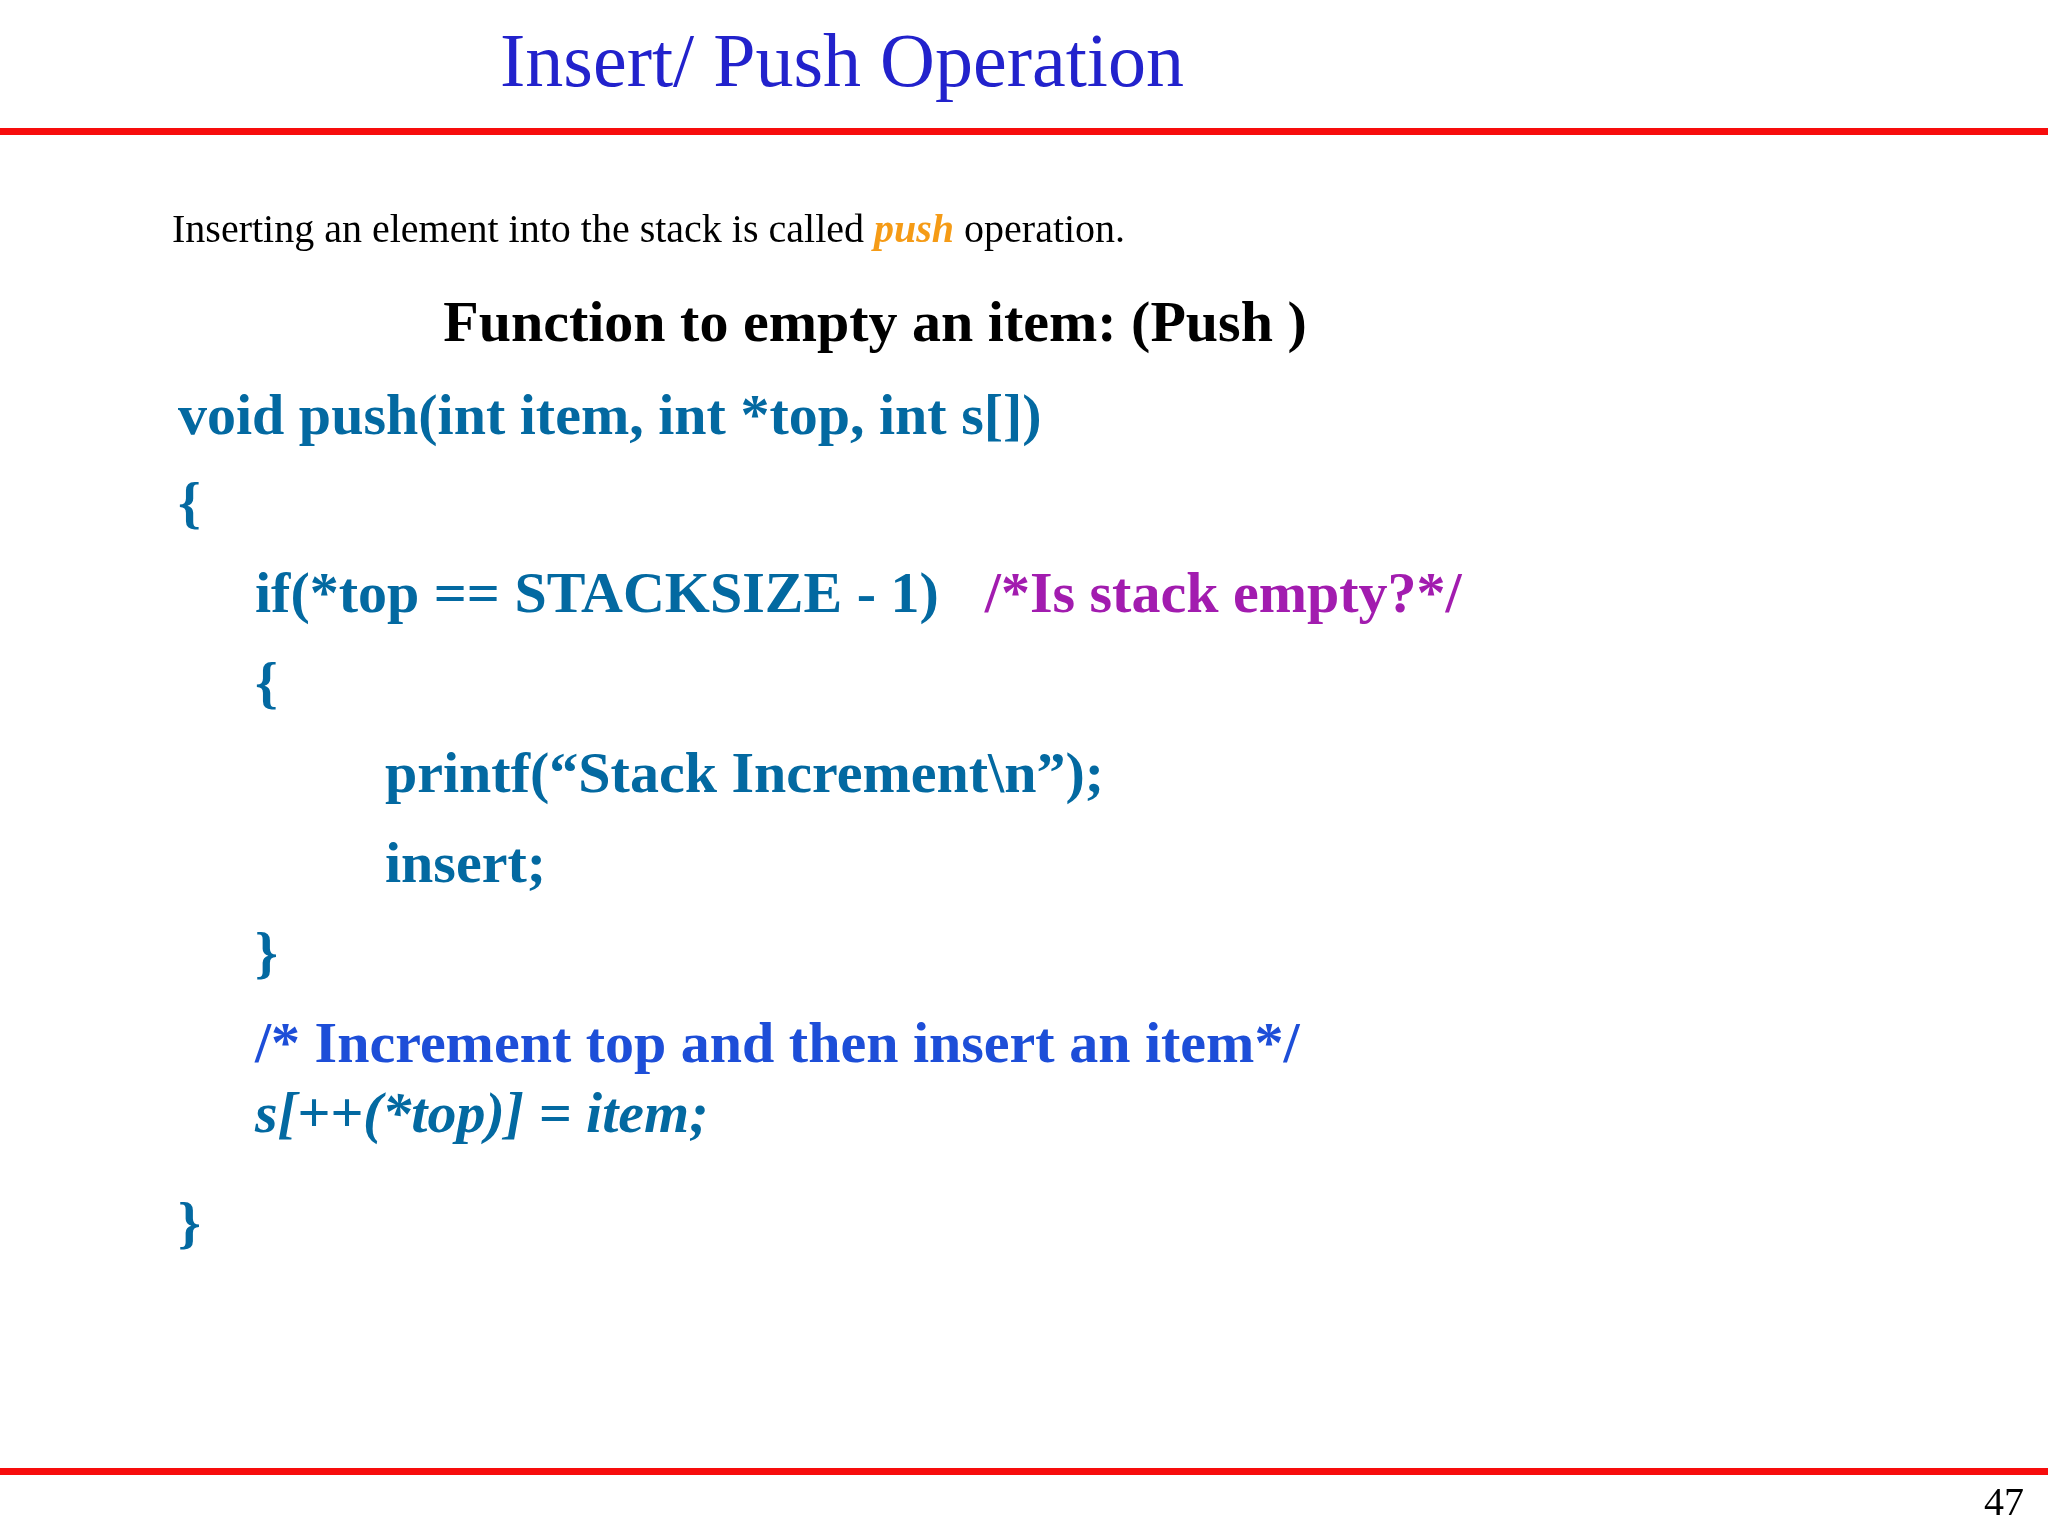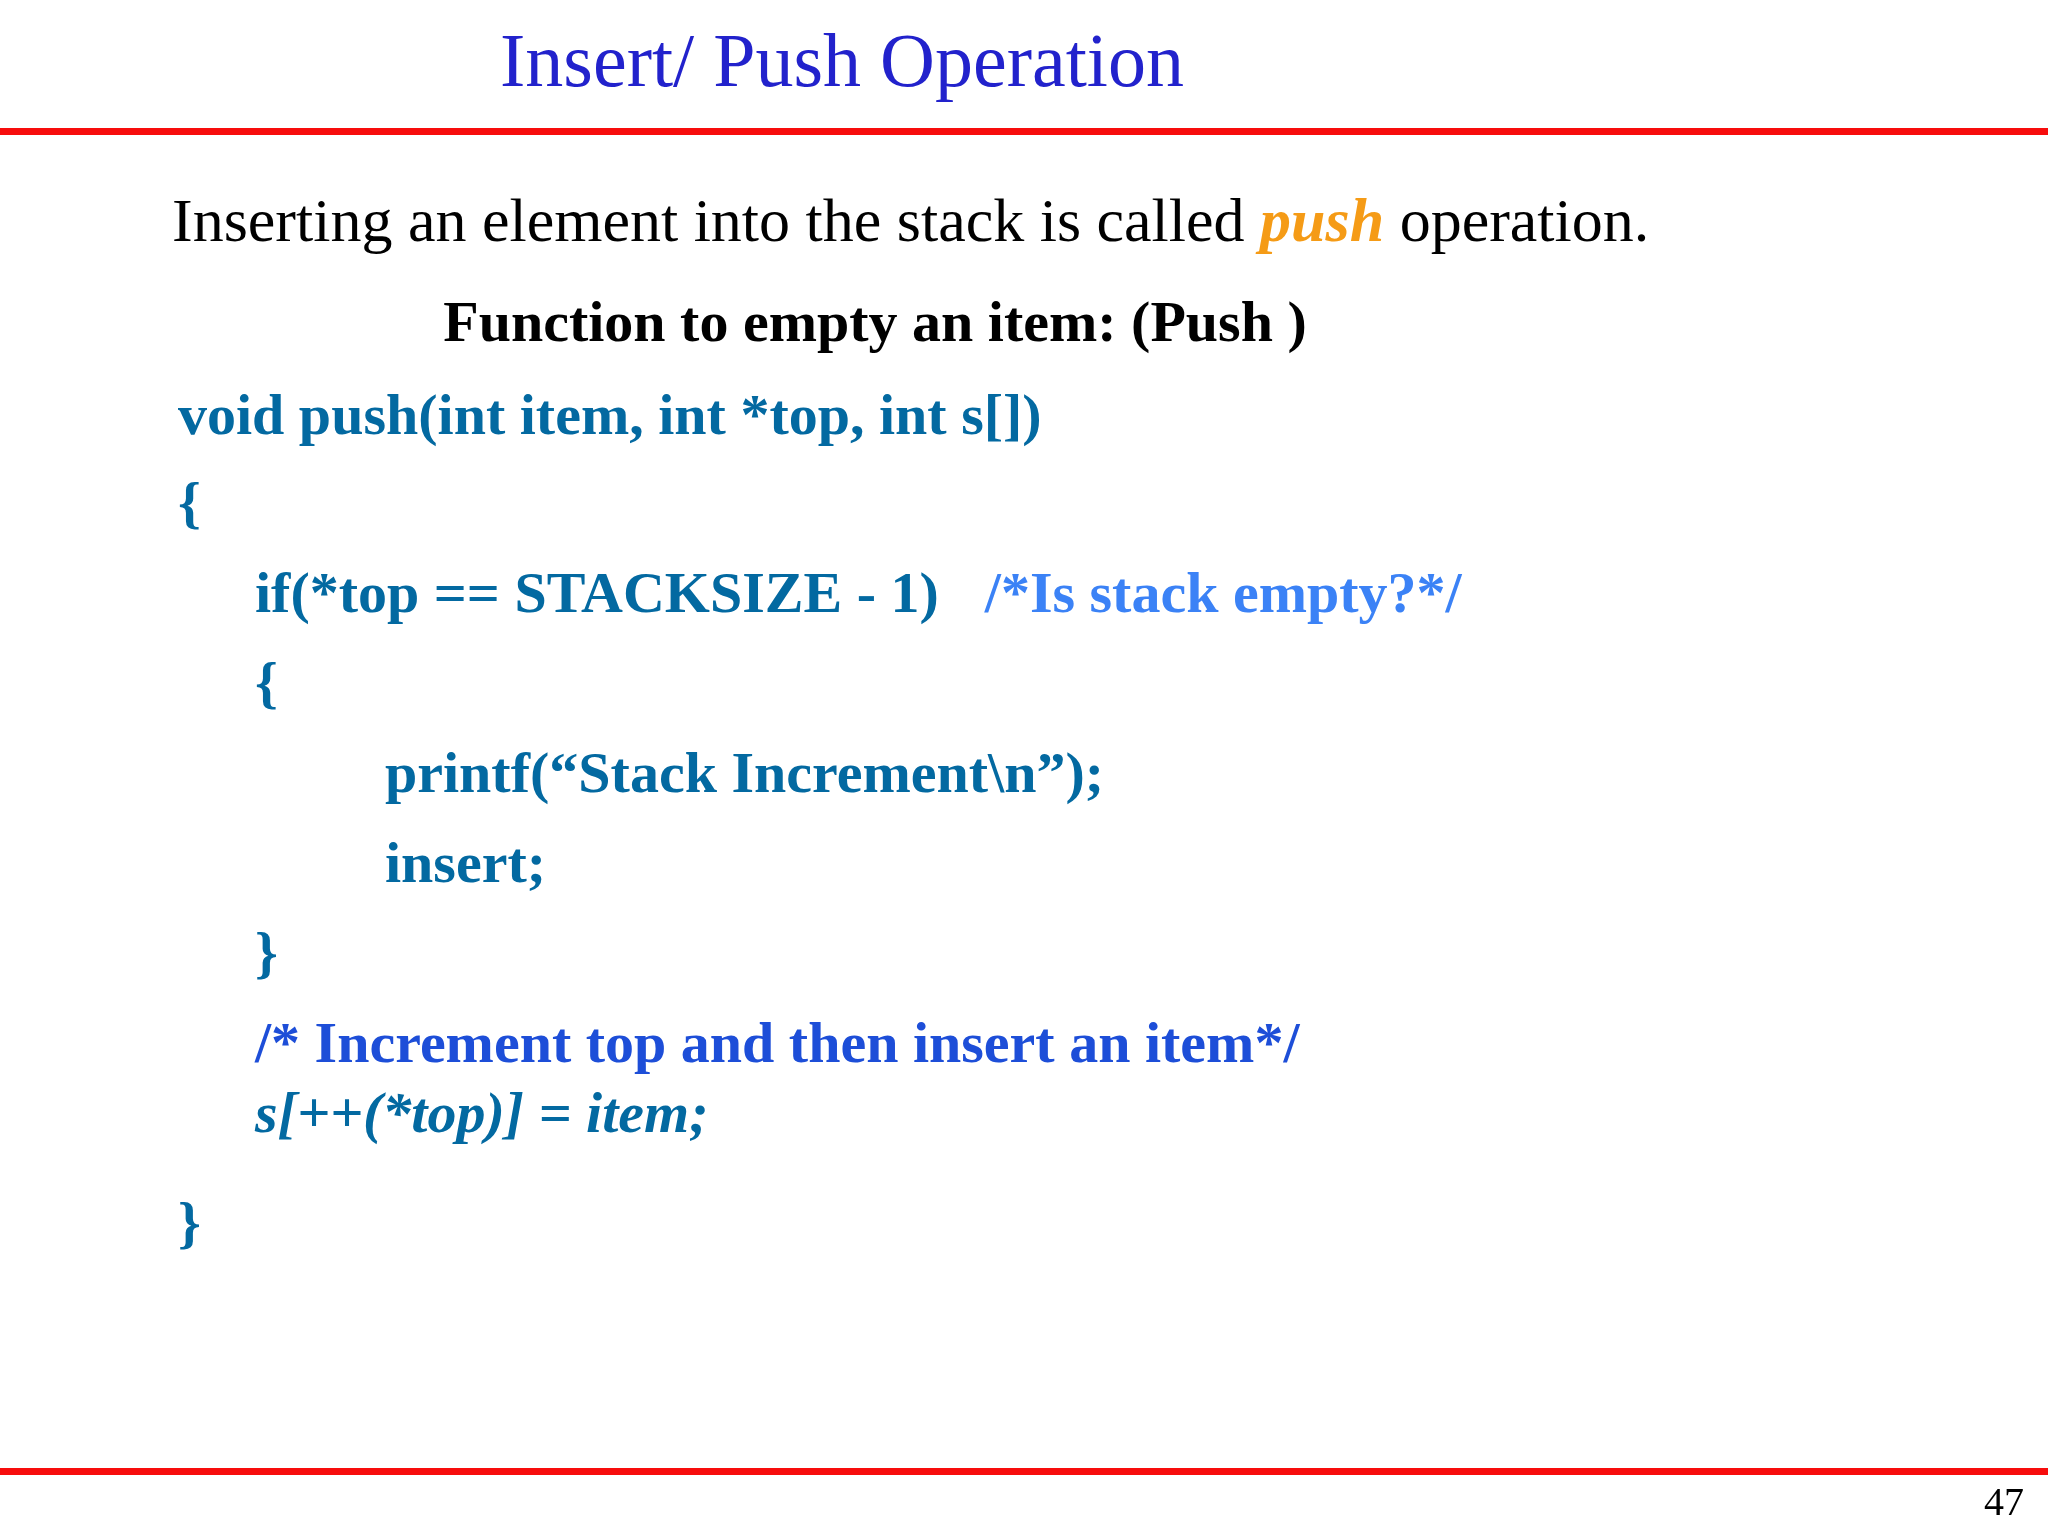--- a/index.html
+++ b/index.html
@@ -46,22 +46,22 @@
   .body-area {
     position: absolute;
     left: 0;
     top: 150px;
     width: 2048px;
   }
 
   .intro-line {
     position: absolute;
     left: 172px;
-    top: 39px;
-    font-size: 62px;
+    top: 59px;
+    font-size: 40px;
     color: #000000;
     white-space: nowrap;
     line-height: 1.0;
   }
   .kw-push {
     color: #f59b16;
     font-weight: bold;
     font-style: italic;
   }
 
@@ -89,21 +89,21 @@
     position: absolute;
     font-size: 58px;
     font-weight: bold;
     white-space: nowrap;
     line-height: 1.0;
     color: #ef2a0a;
   }
   .c-red  { color: #0369a1; }
   .c-blue { color: #1d4ed8; text-align: center; }
   .cmt {
-    color: #3b82f6;
+    color: #a21caf;
     padding-left: 46px;
   }
 
   
   .ind0 { left: 178px; }
   .ind1 { left: 255px; }
   .ind2 { left: 385px; }
 
   
   .ln0 { top: 0px;   }

